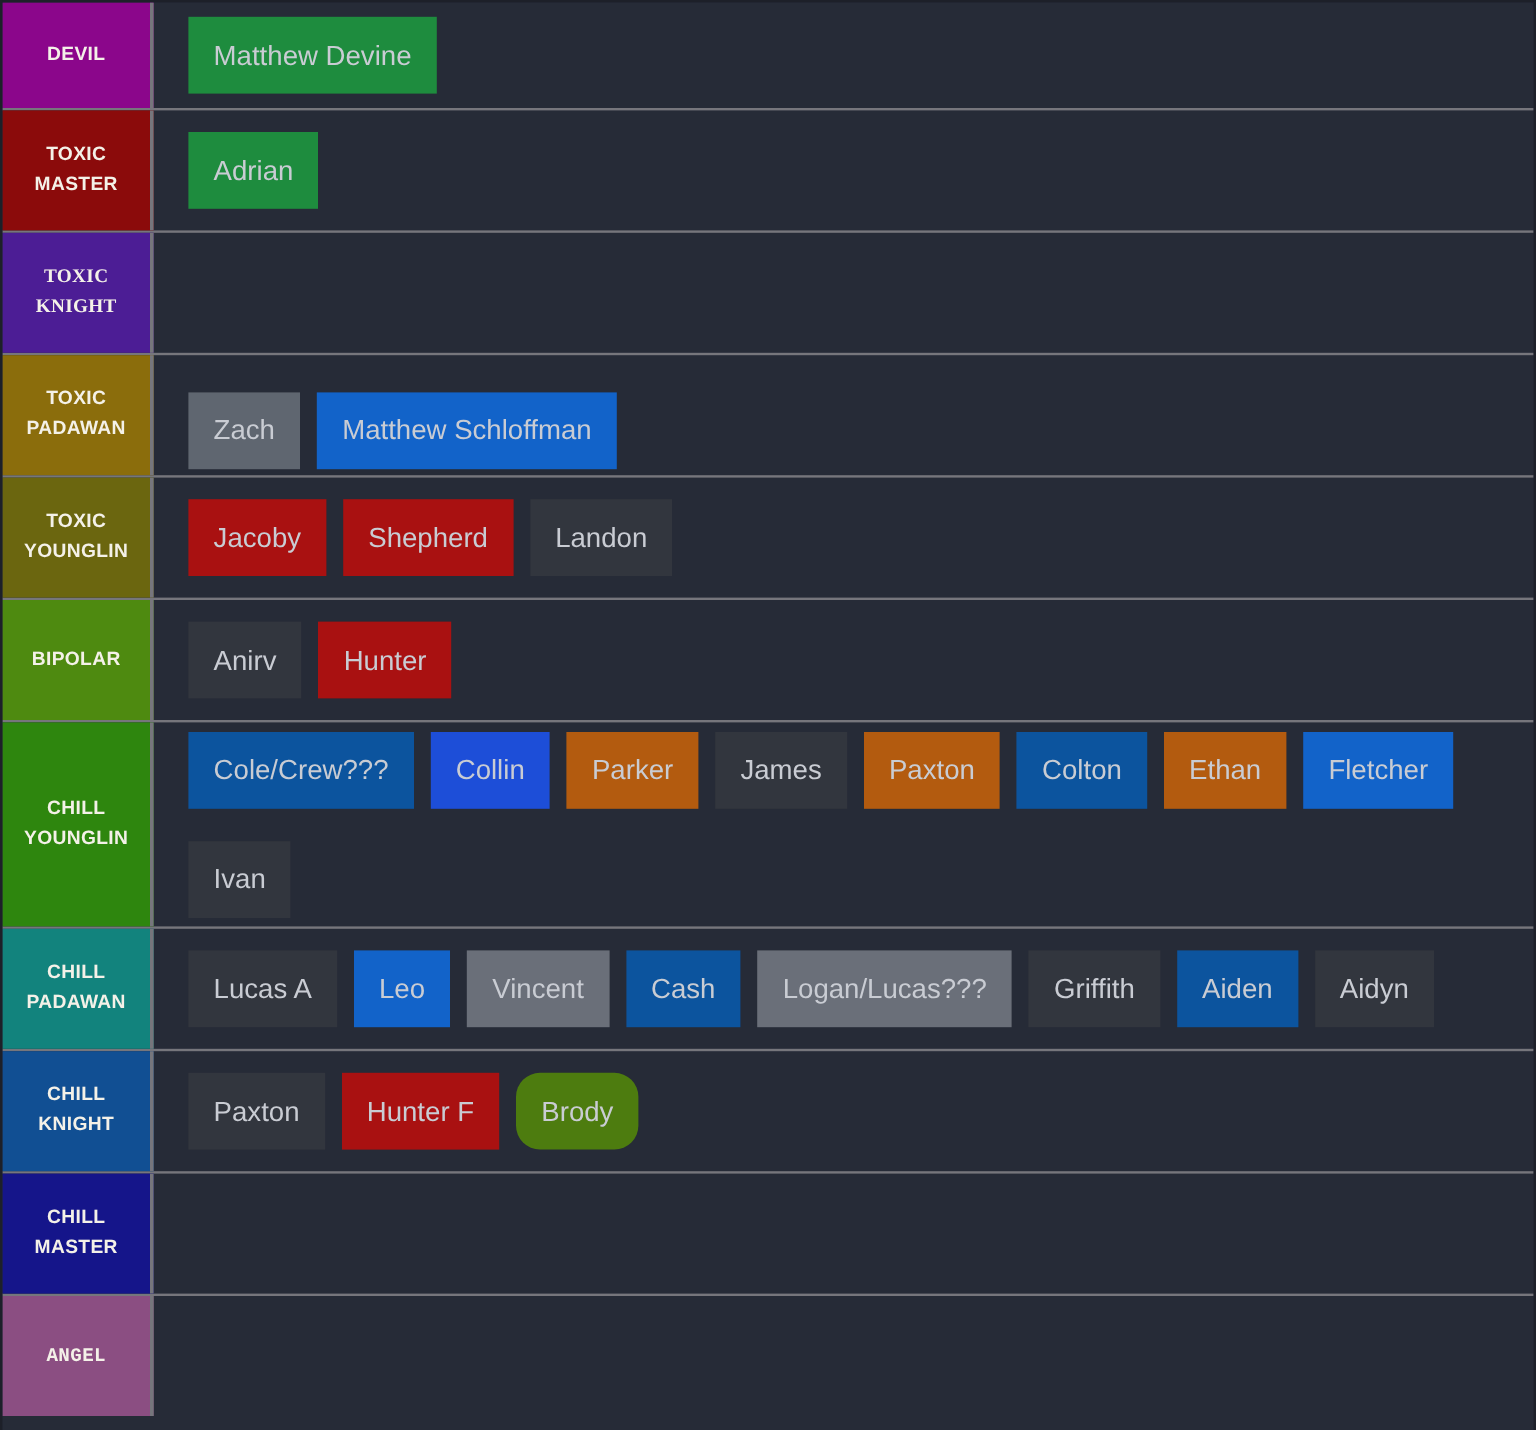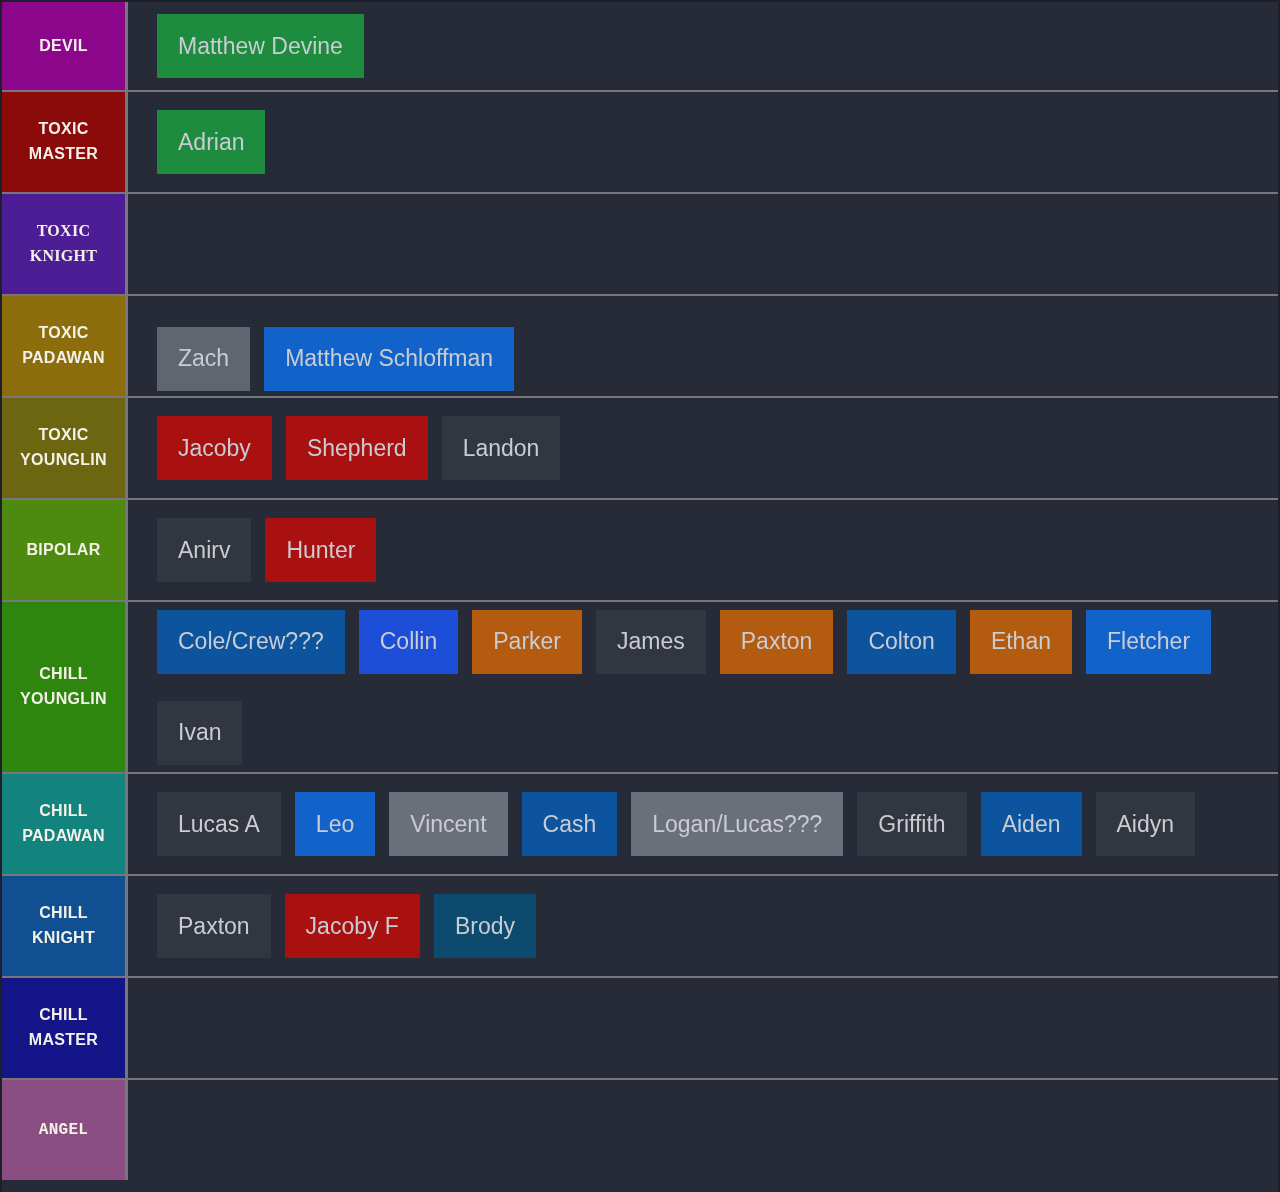--- a/index.html
+++ b/index.html
@@ -126,22 +126,22 @@
         <div class="tile" style="background: rgb(106, 111, 121);">Logan/Lucas???</div>
         <div class="tile" style="background: rgb(50, 54, 62);">Griffith</div>
         <div class="tile" style="background: rgb(12, 84, 158);">Aiden</div>
         <div class="tile" style="background: rgb(50, 54, 62);">Aidyn</div>
       </div>
     </div>
     <div class="tier-row">
       <div class="tier-label" style="background: rgb(17, 79, 147);">CHILL KNIGHT</div>
       <div class="tier-content">
         <div class="tile" style="background: rgb(50, 54, 62);">Paxton</div>
-        <div class="tile" style="background: rgb(169, 17, 17);">Jacoby F</div>
-        <div class="tile" style="background: #0c4a6e;">Brody</div>
+        <div class="tile" style="background: rgb(169, 17, 17);">Hunter F</div>
+        <div class="tile" style="background: #4d7c0f; border-radius: 20px;">Brody</div>
       </div>
     </div>
     <div class="tier-row">
       <div class="tier-label" style="background: rgb(21, 21, 138);">CHILL MASTER</div>
       <div class="tier-content"></div>
     </div>
     <div class="tier-row">
       <div class="tier-label" style="background: rgb(139, 78, 130); font-family: Liberation Mono, monospace;">ANGEL</div>
       <div class="tier-content"></div>
     </div>

